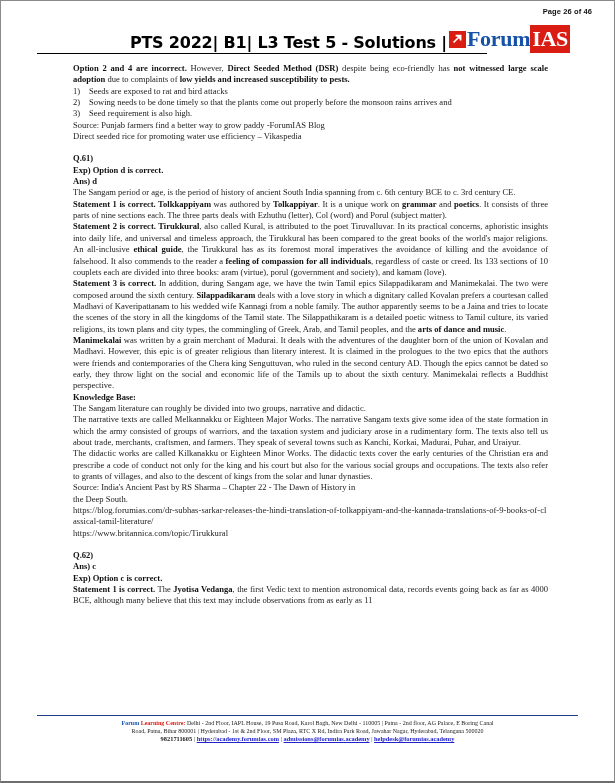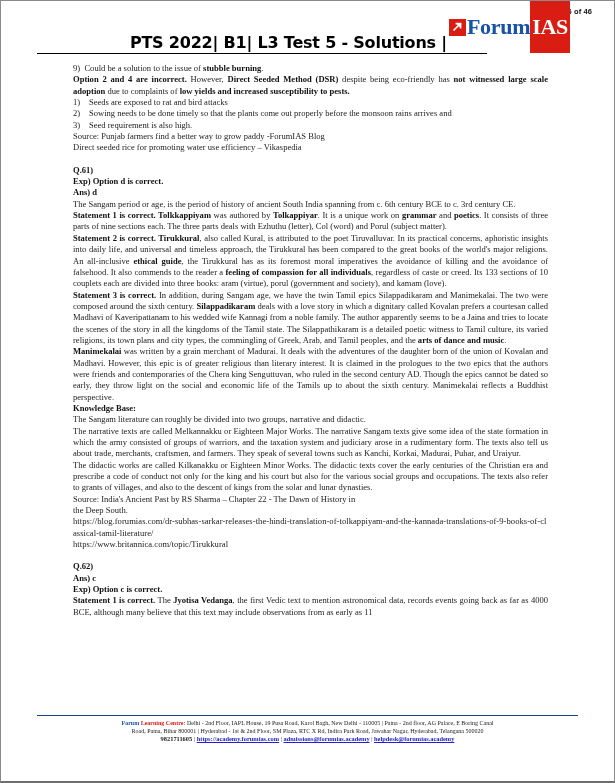--- a/index.html
+++ b/index.html
@@ -81,21 +81,21 @@
     line-height: 0.9;
     letter-spacing: -0.3px;
   }
   .logo-ias {
     font-family: "Liberation Serif", serif;
     font-size: 22px;
     font-weight: bold;
     color: #ffffff;
     background: #d91d12;
     line-height: 0.9;
-    padding: 16px 2px;
+    padding: 4px 2px;
     letter-spacing: -0.3px;
   }
   .header-rule {
     position: absolute;
     top: 52px;
     left: 36px;
     width: 450px;
     border-top: 1.6px solid #000;
   }
   .body {
@@ -164,23 +164,20 @@
         </span>
         <span class="logo-forum">Forum</span>
         <span class="logo-ias">IAS</span>
       </span>
     </div>
   </div>
   <div class="header-rule"></div>
 
   <div class="body">
 
-    <p class="left">
-      <span>9)</span>&nbsp;&nbsp;<span>Could be a solution to the issue of </span><b>stubble burning</b><span>.</span>
-    </p>
 
     <p>
       <b>Option 2 and 4 are incorrect.</b><span> However, </span><b>Direct Seeded Method (DSR)</b><span> despite being eco-friendly has </span><b>not witnessed large scale adoption</b><span> due to complaints of </span><b>low yields and increased susceptibility to pests.</b>
     </p>
 
 
     <div class="numlist">
       <span class="num">1)</span>
       <span class="txt">Seeds are exposed to rat and bird attacks</span>
     </div>

